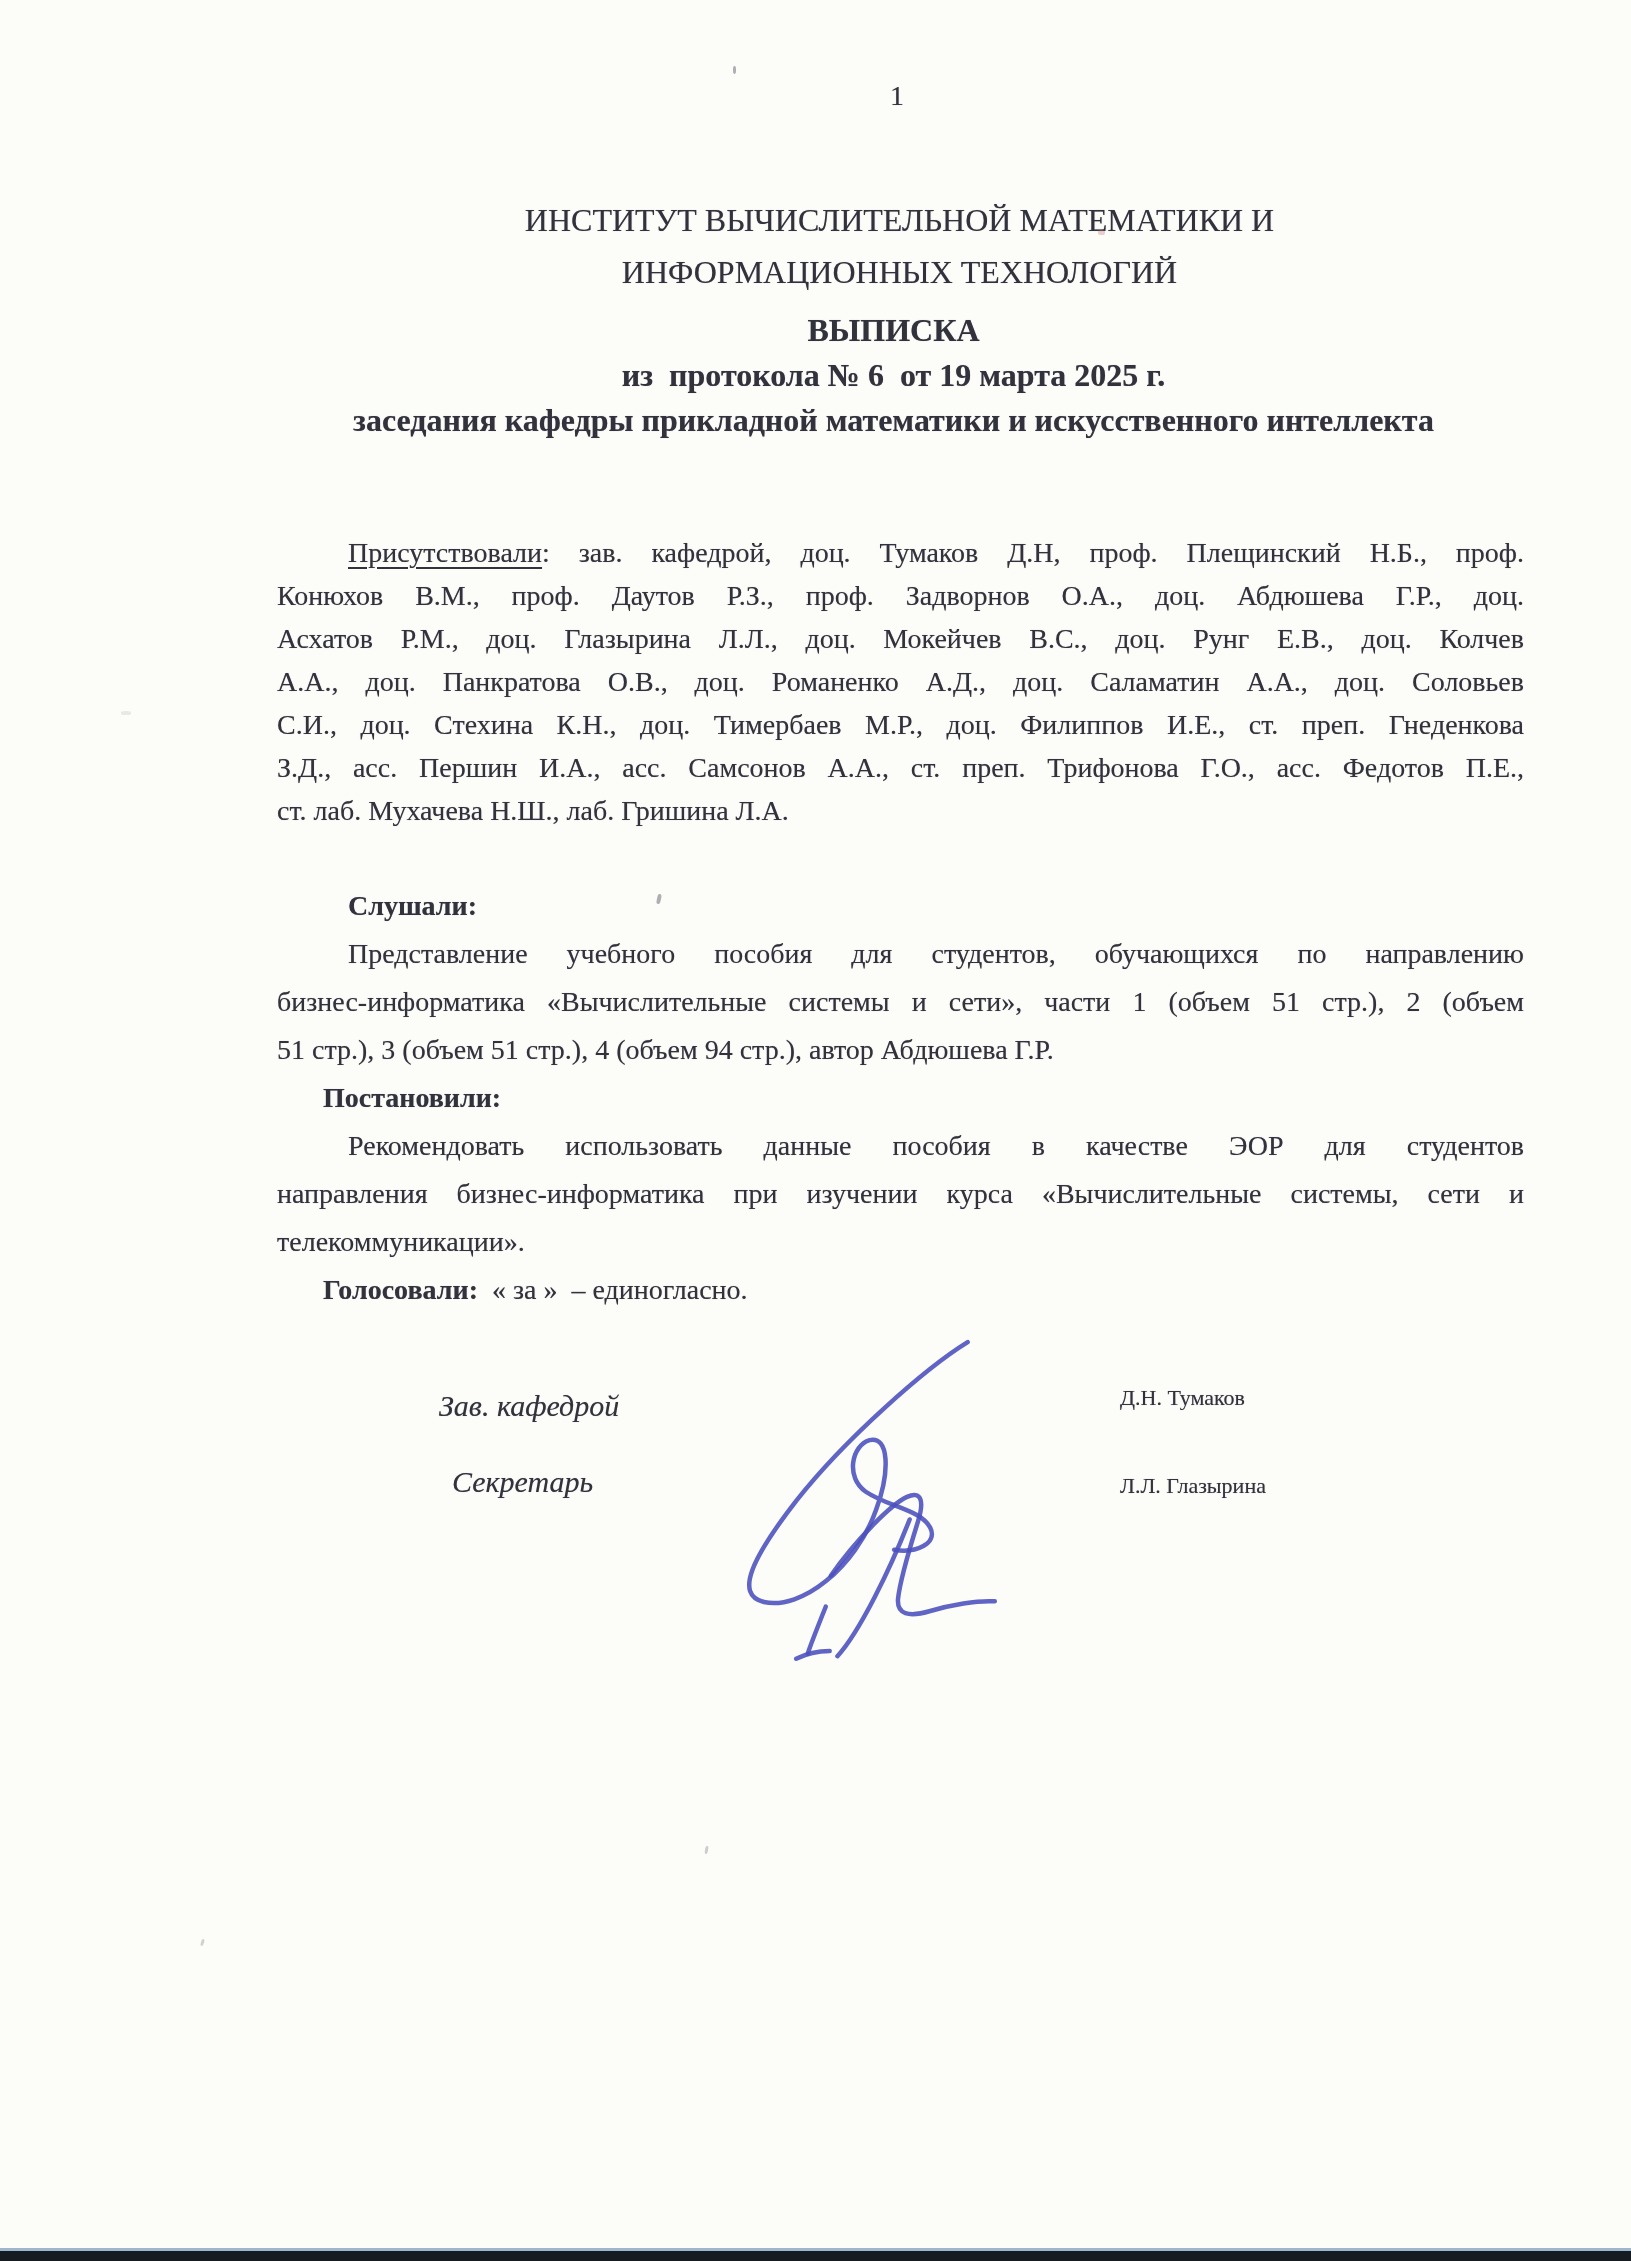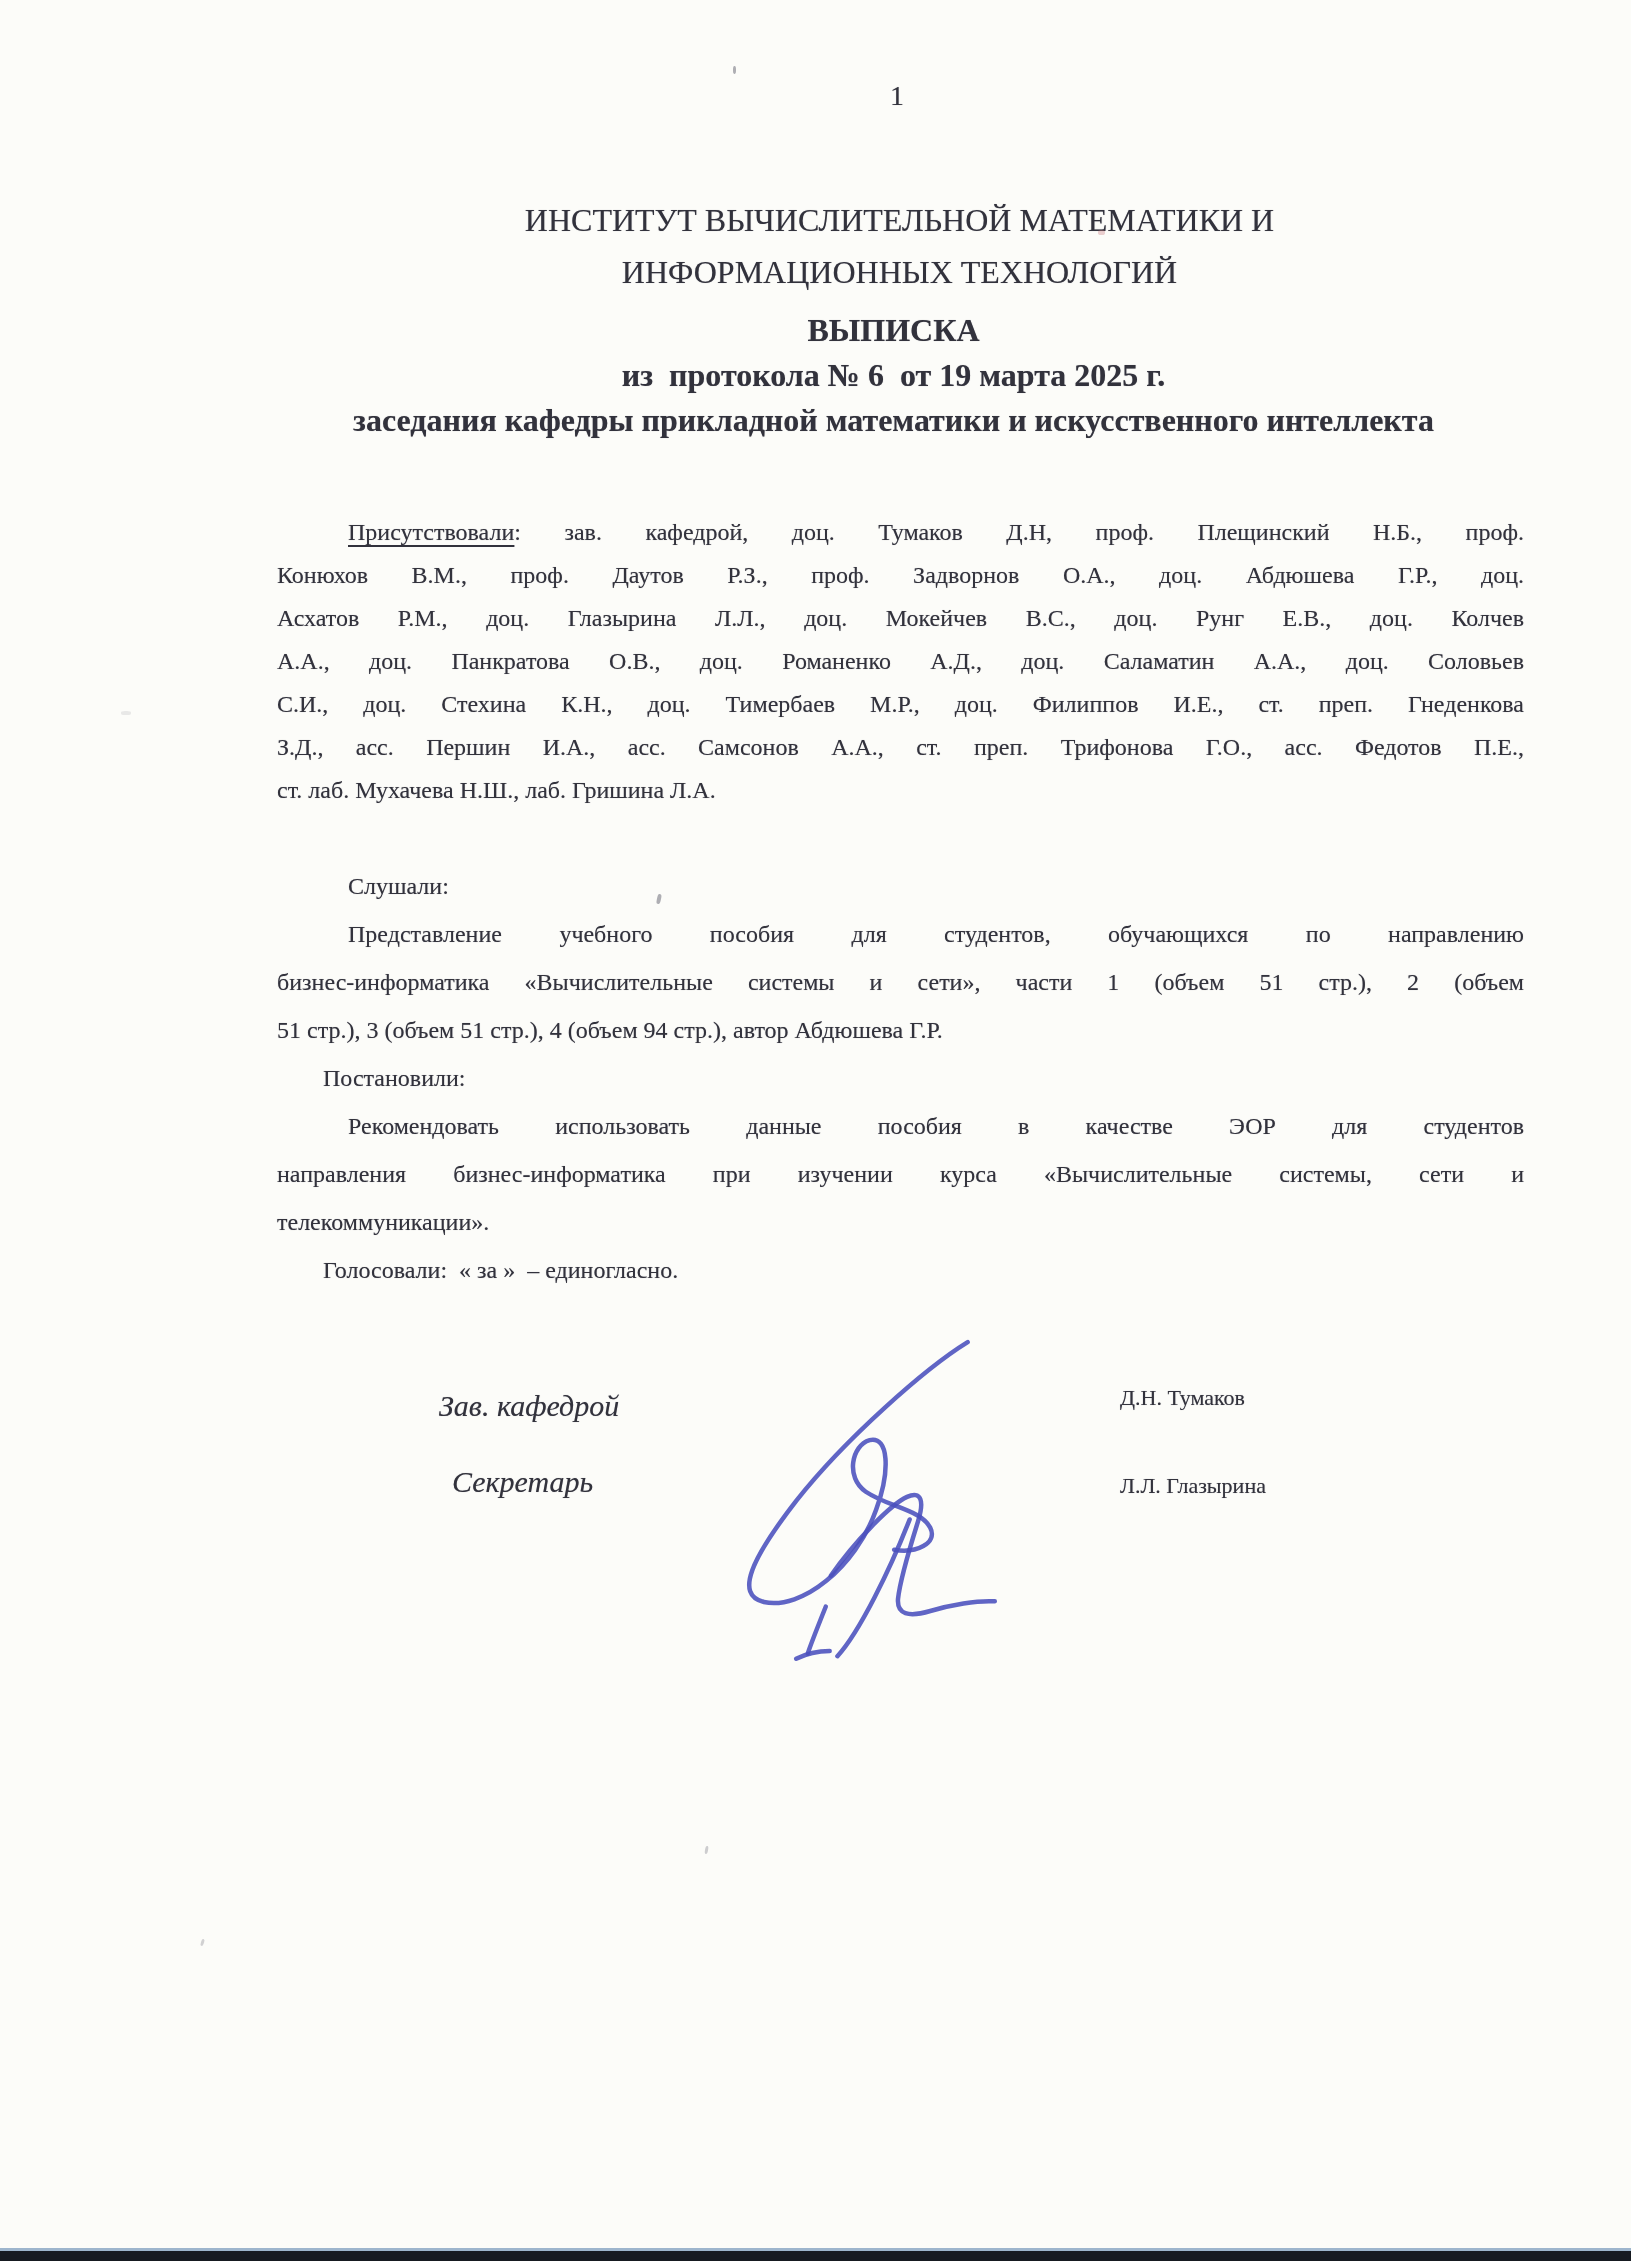--- a/index.html
+++ b/index.html
@@ -1,24 +1,24 @@
 <!DOCTYPE html>
 <html style="--ink: #32323c; --signature-ink: #4a50bd; --paper: #fcfcf9;font-size:10.3px"><head>
 <meta charset="utf-8">
 <style>
   html,body{margin:0;padding:0;background:#e8e8e8;}
   .page{position:relative;width:1631px;height:2261px;background:var(--paper,#fcfcf9);overflow:hidden;}
   .tx{font-family:"Liberation Serif","DejaVu Serif",serif;color:var(--ink,#32323c);
       text-shadow:0 0 0.8px rgba(45,45,62,.45);}
   .abs{position:absolute;}
   .center{text-align:center;}
-  .b{font-weight:normal;}
+  .b{font-weight:bold;}
   .pre{white-space:pre-wrap;}
   
-  .para{left:277px;width:1247px;font-size:24px;}
+  .para{left:277px;width:1247px;font-size:28px;margin-top:20px;}
   .para .ln{height:43px;line-height:43px;}
   .sec .ln{height:48px;line-height:48px;}
   .ln{width:100%;}
   .j{text-align:justify;}
   .j::after{content:"";display:inline-block;width:100%;height:0;}
   .ind{text-indent:71px;}
   .ind2{text-indent:46px;}
   .u{text-decoration:underline;text-decoration-thickness:1.9px;text-underline-offset:4.5px;}
   
   .institute{left:277px;top:194px;width:1245px;font-size:32px;line-height:52px;}

